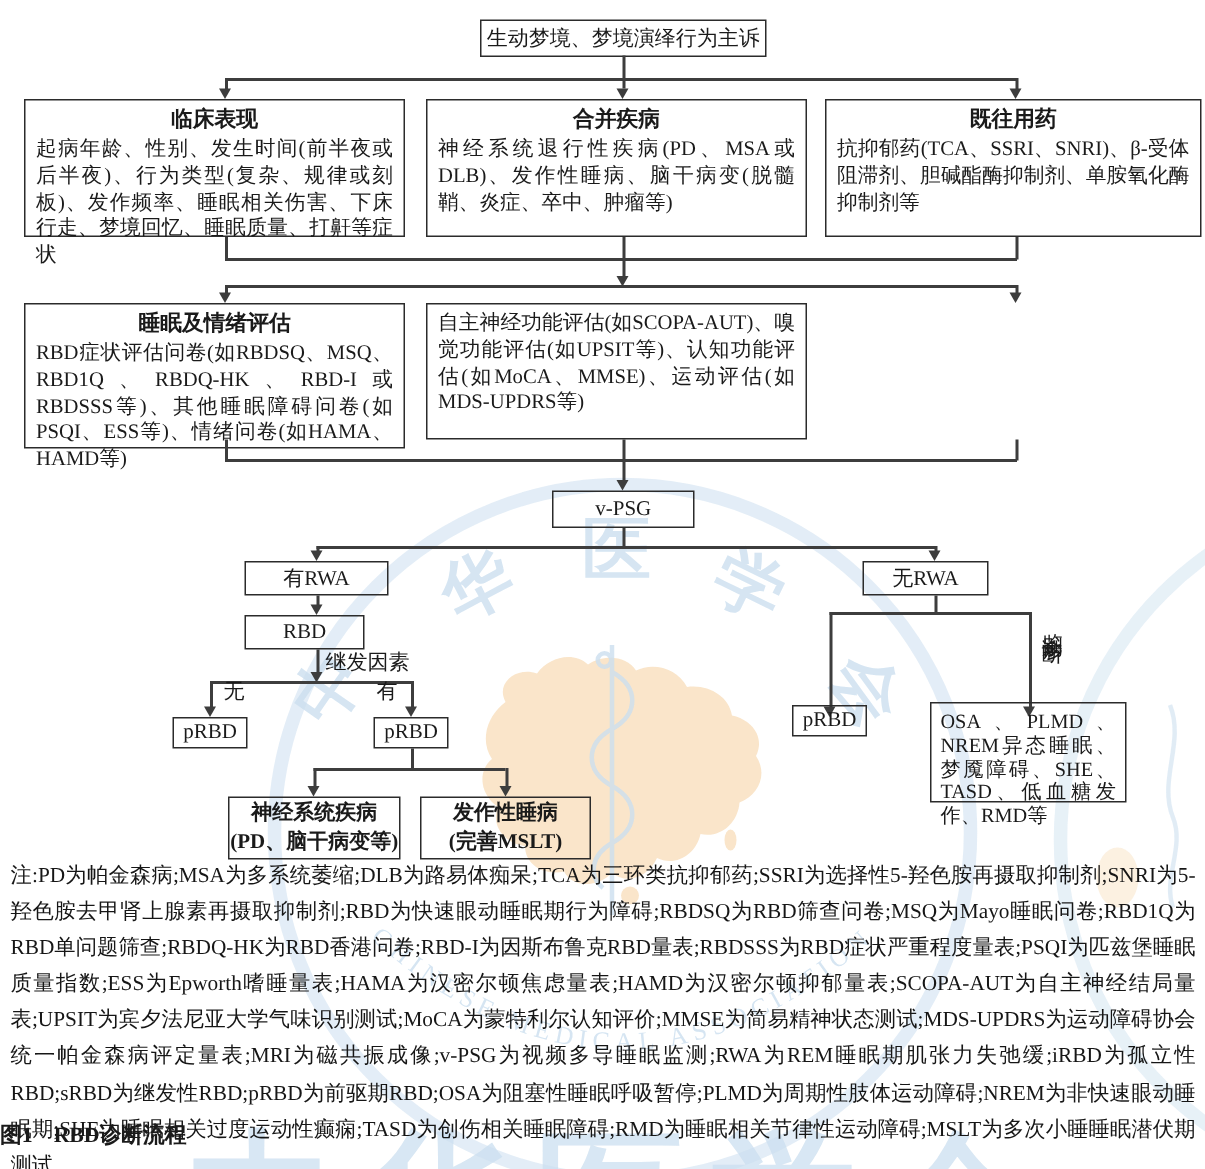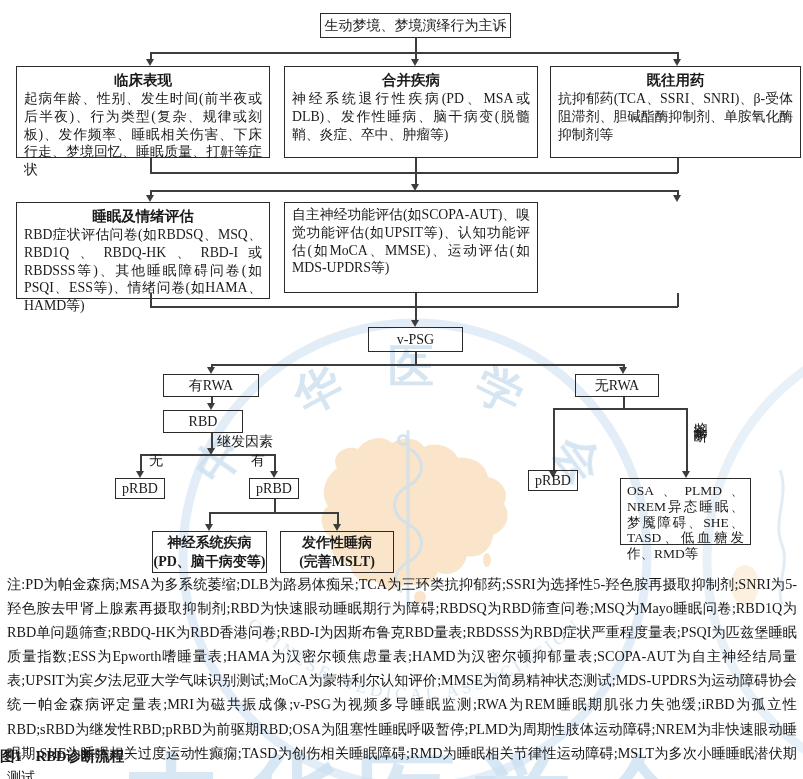--- a/index.html
+++ b/index.html
@@ -172,21 +172,21 @@
 
     <div class="line vline" style="left:623px;top:397px;height:12px;"></div>
     <div class="line hline" style="left:553px;top:408px;width:134px;"></div>
     <div class="line vline" style="left:553px;top:408px;height:64px;"></div>
     <div class="line vline" style="left:686px;top:408px;height:64px;"></div>
     <div class="arrow" style="left:548.5px;top:471px;"></div>
     <div class="arrow" style="left:681.5px;top:471px;"></div>
     <div class="vlbl" style="left:692px;top:411px;">鉴别诊断</div>
 
     <div class="box sbox" style="left:528px;top:470px;width:50px;height:21px;">pRBD</div>
-    <div class="box" style="left:620px;top:478px;width:131px;height:67px;">
+    <div class="box" style="left:620px;top:468px;width:131px;height:67px;">
       <div class="diffbody">OSA、PLMD、NREM异态睡眠、梦魇障碍、SHE、TASD、低血糖发作、RMD等</div>
     </div>
 
     <div class="notes">注:PD为帕金森病;MSA为多系统萎缩;DLB为路易体痴呆;TCA为三环类抗抑郁药;SSRI为选择性5-羟色胺再摄取抑制剂;SNRI为5-羟色胺去甲肾上腺素再摄取抑制剂;RBD为快速眼动睡眠期行为障碍;RBDSQ为RBD筛查问卷;MSQ为Mayo睡眠问卷;RBD1Q为RBD单问题筛查;RBDQ-HK为RBD香港问卷;RBD-I为因斯布鲁克RBD量表;RBDSSS为RBD症状严重程度量表;PSQI为匹兹堡睡眠质量指数;ESS为Epworth嗜睡量表;HAMA为汉密尔顿焦虑量表;HAMD为汉密尔顿抑郁量表;SCOPA-AUT为自主神经结局量表;UPSIT为宾夕法尼亚大学气味识别测试;MoCA为蒙特利尔认知评价;MMSE为简易精神状态测试;MDS-UPDRS为运动障碍协会统一帕金森病评定量表;MRI为磁共振成像;v-PSG为视频多导睡眠监测;RWA为REM睡眠期肌张力失弛缓;iRBD为孤立性RBD;sRBD为继发性RBD;pRBD为前驱期RBD;OSA为阻塞性睡眠呼吸暂停;PLMD为周期性肢体运动障碍;NREM为非快速眼动睡眠期;SHE为睡眠相关过度运动性癫痫;TASD为创伤相关睡眠障碍;RMD为睡眠相关节律性运动障碍;MSLT为多次小睡睡眠潜伏期测试</div>
 
     <div class="caption">
       <span class="sp">图1</span><span>RBD诊断流程</span>
     </div>
 
   </div>

